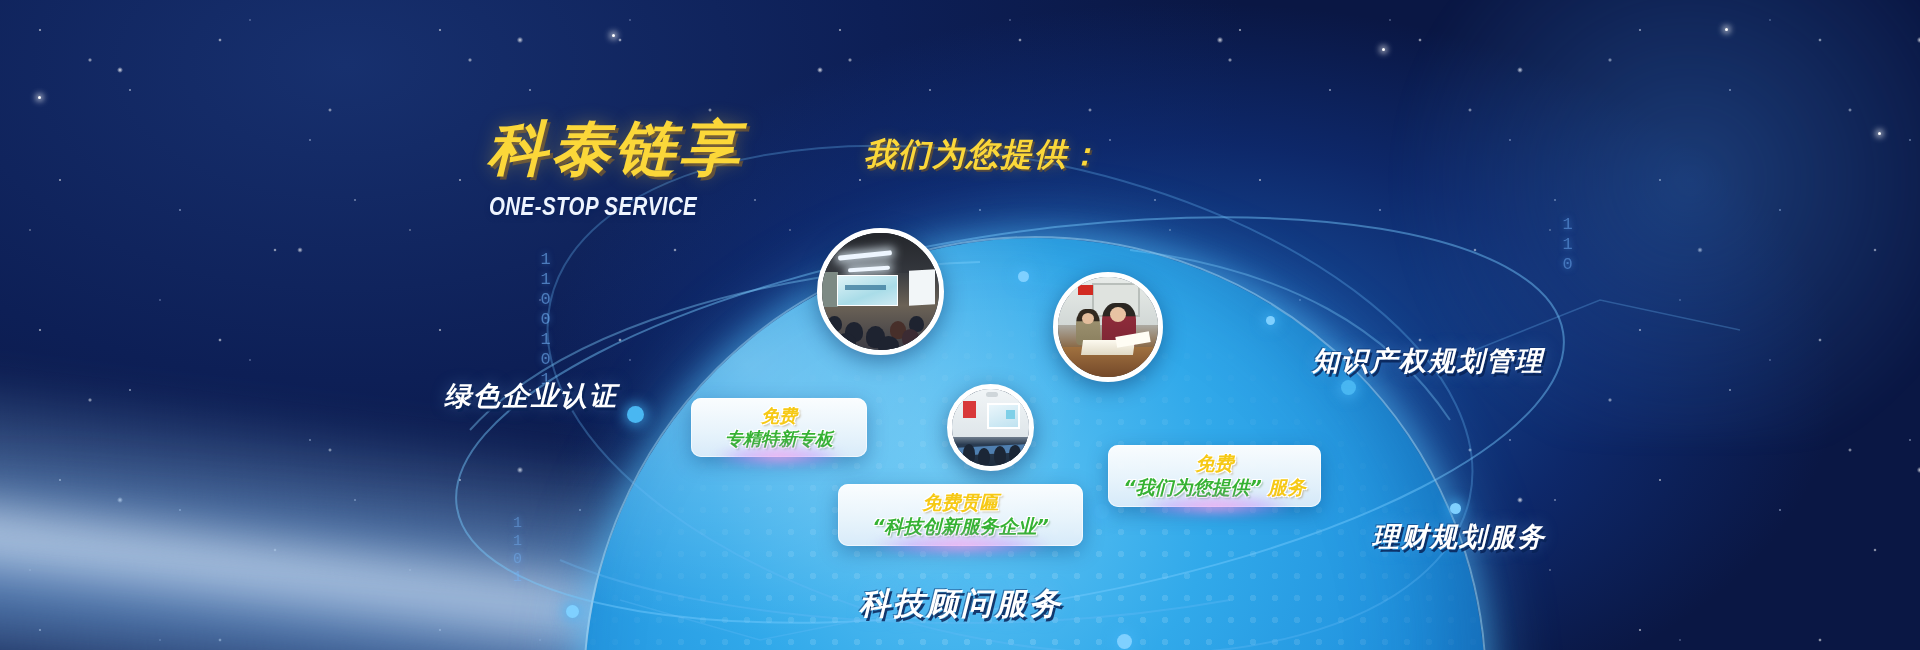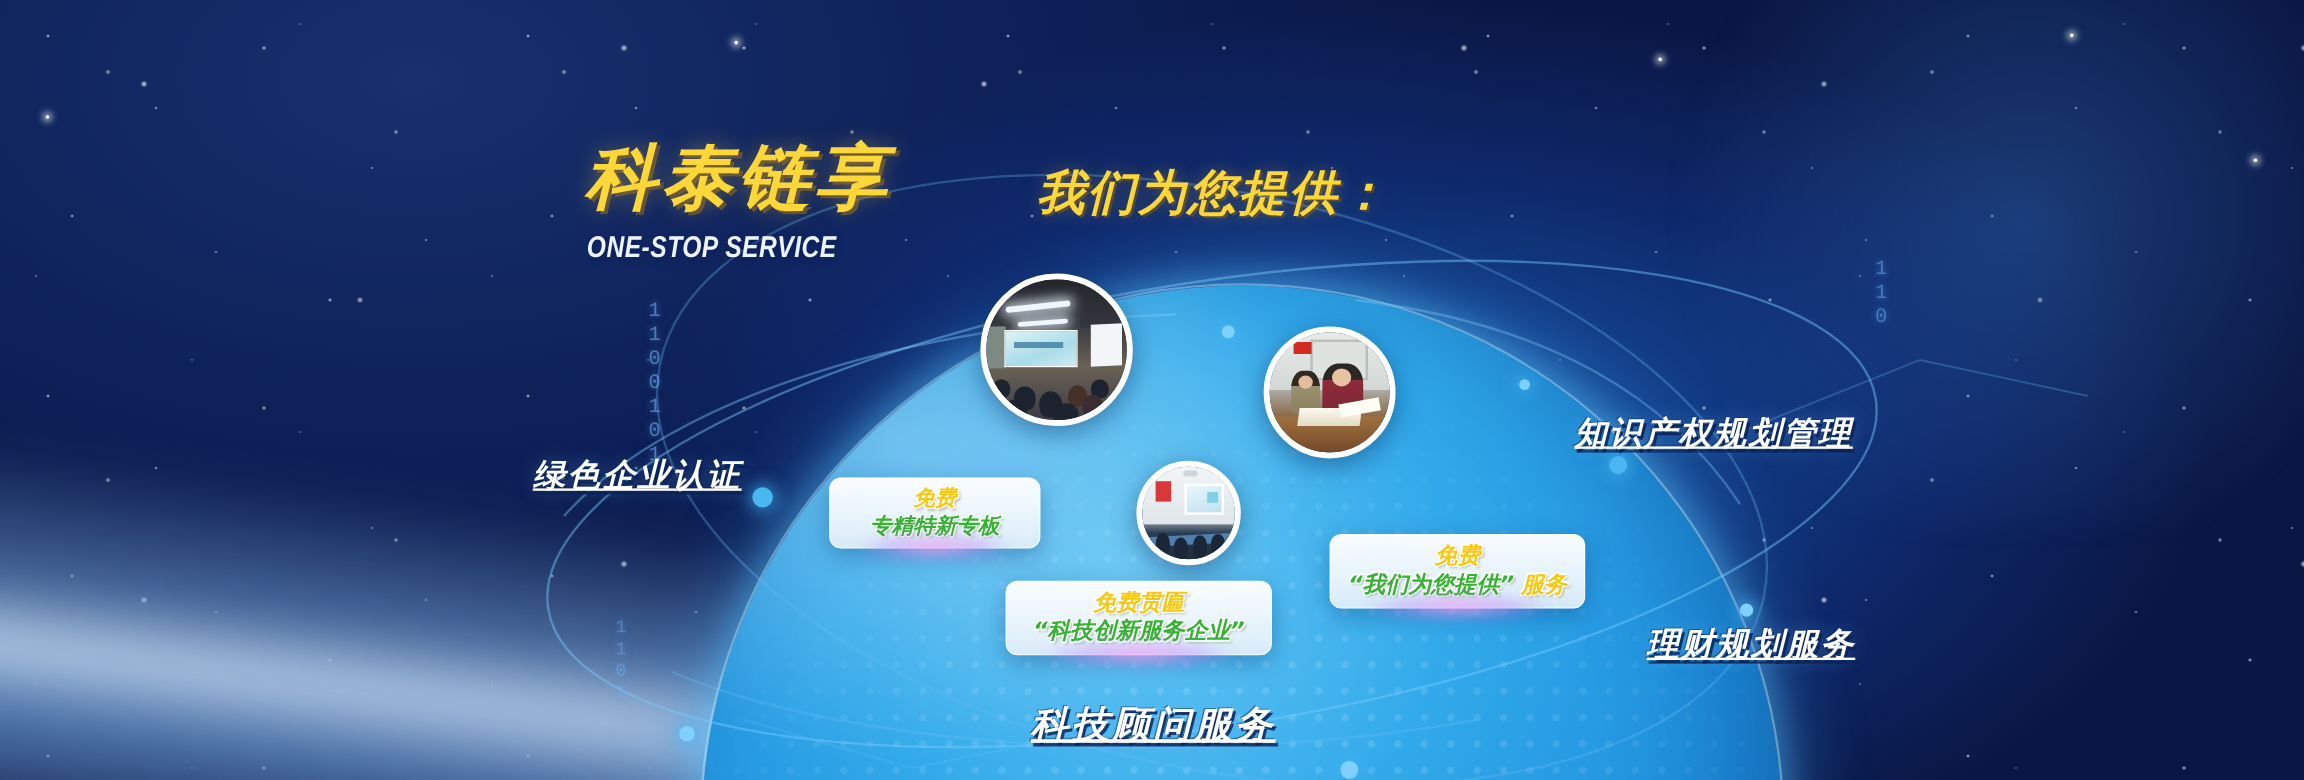--- a/index.html
+++ b/index.html
@@ -128,21 +128,21 @@
     color:#cfe6ff;
     background:linear-gradient(180deg,#ffffff 0%,#d4eaff 42%,#8fc2f2 100%);
     -webkit-background-clip:text; background-clip:text; -webkit-text-fill-color:transparent;
     filter:drop-shadow(2px 3px 0 rgba(12,40,100,.55));
     font-family:"DejaVu Sans","Liberation Sans",sans-serif;
   }
 
   
   .provide{
     position:absolute; left:864px; top:133px;
-    font-size:40px; font-weight:bold; font-style:italic; color:#fbd739;
+    font-size:32px; font-weight:bold; font-style:italic; color:#fbd739;
     letter-spacing:2px;
     text-shadow:2px 2px 0 rgba(150,100,10,.45), 0 0 14px rgba(253,215,60,.3);
     font-family:"DejaVu Sans","Liberation Sans",sans-serif;
   }
 
   
   .photo{
     position:absolute; border-radius:50%; border:5px solid #ffffff;
     box-shadow:0 6px 22px rgba(5,35,85,.45);
     overflow:hidden; background:#2a3b52;
@@ -211,34 +211,33 @@
   .y{ color:#f6c915; text-shadow:1px 1px 0 #fff, -1px -1px 0 #fff, 1px -1px 0 #fff, -1px 1px 0 #fff, 2px 2px 2px rgba(120,80,0,.35); }
   .g{ color:#36b233; text-shadow:1px 1px 0 #fff, -1px -1px 0 #fff, 1px -1px 0 #fff, -1px 1px 0 #fff, 2px 2px 2px rgba(10,90,10,.3); }
   .badge-glow{
     position:absolute; left:50%; bottom:-10px; transform:translateX(-50%);
     width:72%; height:22px; border-radius:50%;
     background:radial-gradient(ellipse, rgba(255,170,235,.85) 0%, rgba(190,140,255,.45) 45%, rgba(160,130,255,0) 75%);
     filter:blur(5px);
   }
   .bd1{left:691px; top:398px; width:176px;}
   .bd1 .ln{font-size:18px;}
-  .bd2{left:838px; top:484px; width:222px;}
+  .bd2{left:838px; top:484px; width:245px;}
   .bd2 .ln{font-size:19px;}
   .bd3{left:1108px; top:445px; width:213px;}
   .bd3 .ln{font-size:19px;}
   .bd3 .row{display:flex; align-items:baseline; gap:6px; justify-content:center;}
 
   
   .svc{
     position:absolute; font-size:27px; font-weight:bold; font-style:italic;
     letter-spacing:2px; white-space:nowrap;
     color:#ffffff;
     text-shadow:2px 3px 0 rgba(8,34,86,.85), -1px -1px 0 rgba(10,40,95,.5), 0 0 16px rgba(120,190,255,.35);
     font-family:"DejaVu Sans","Liberation Sans",sans-serif;
-    text-decoration:underline;
   }
   .s1{left:444px; top:378px;}
   .s2{left:455px; top:518px;}
   .s3{left:1312px; top:343px;}
   .s4{left:1372px; top:519px;}
   .s5{left:859px; top:583px; font-size:31px; letter-spacing:3px;}
 
   
   .node{position:absolute;border-radius:50%;background:#49b7f2;
     box-shadow:0 0 12px 4px rgba(70,180,245,.55);}

